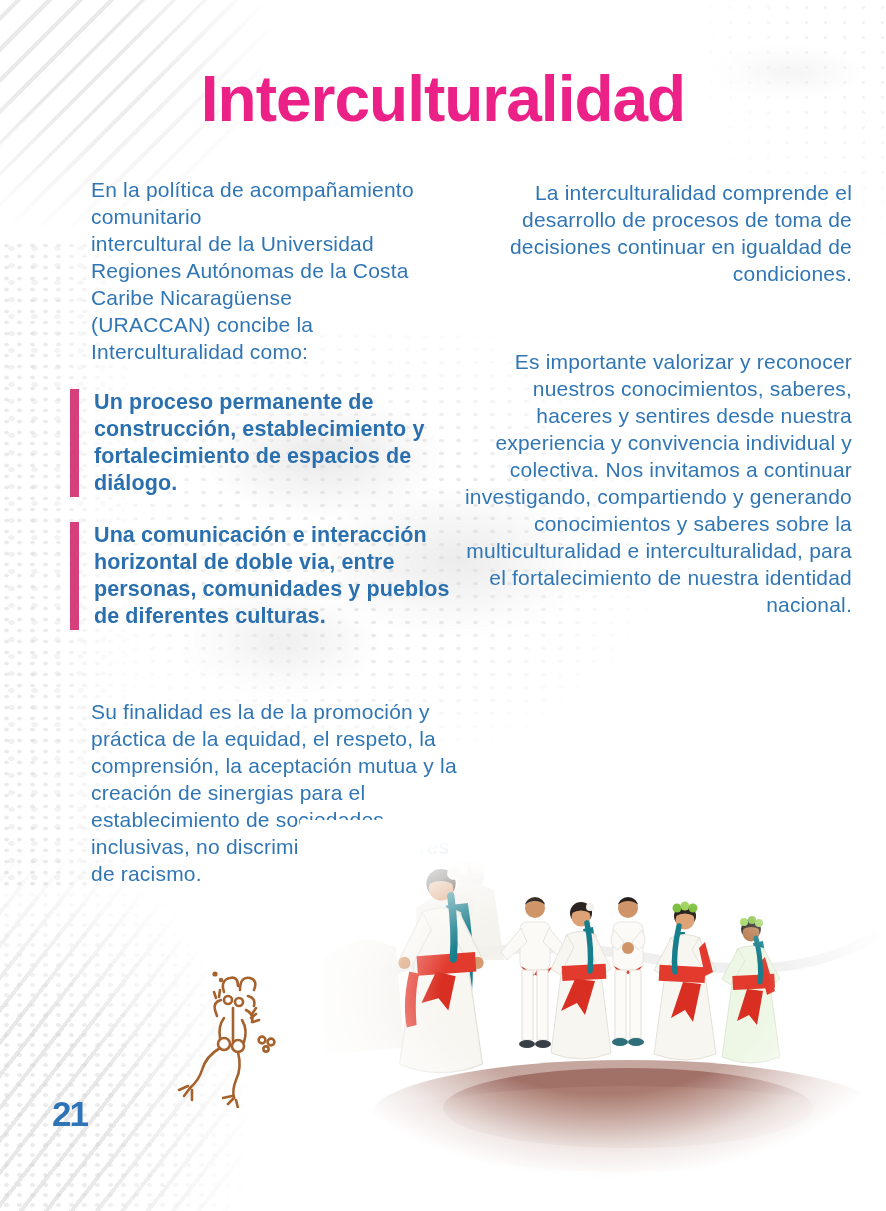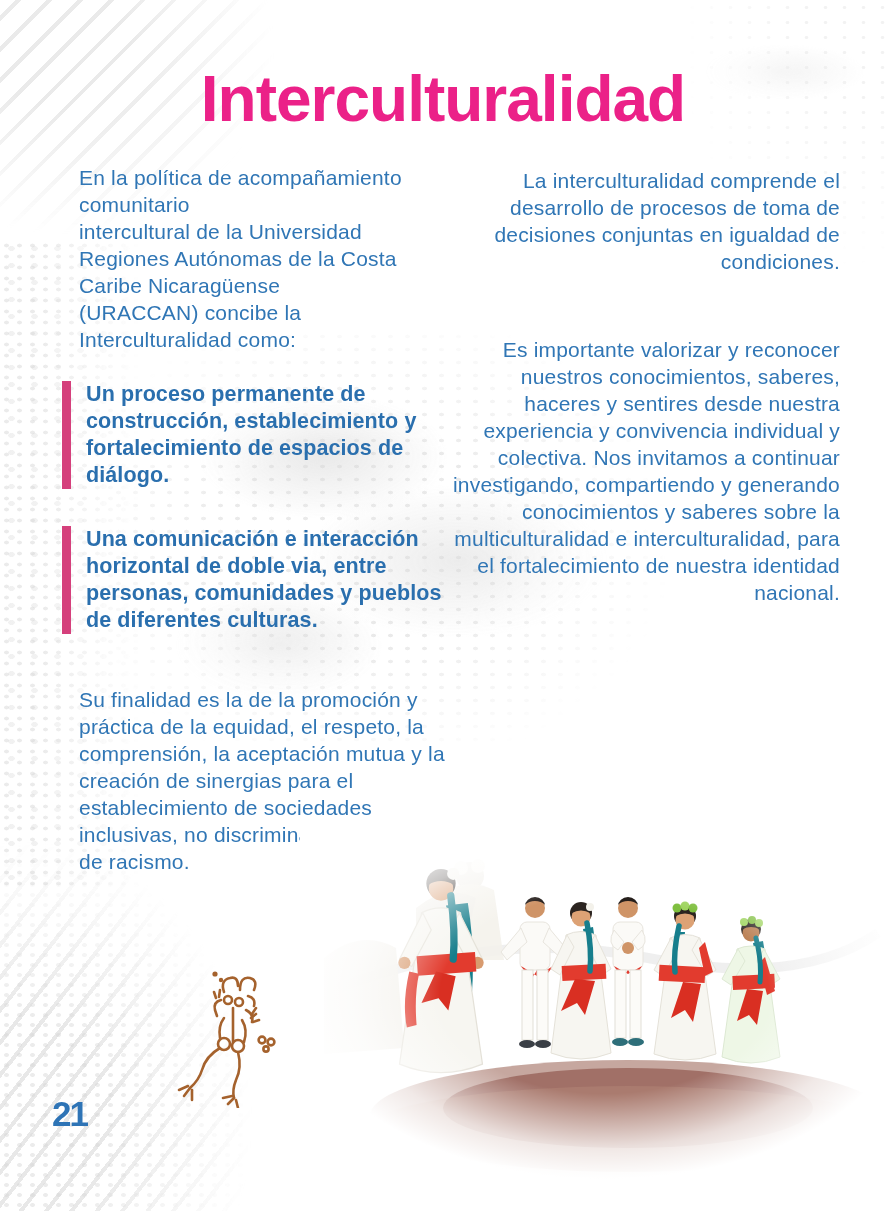--- a/index.html
+++ b/index.html
@@ -54,34 +54,34 @@
     -webkit-mask:radial-gradient(ellipse 80% 80% at 85% 10%,#000 25%,transparent 80%);
     mask:radial-gradient(ellipse 80% 80% at 85% 10%,#000 25%,transparent 80%);
   }
   
   .title{
     position:absolute;left:0;top:62px;width:886px;text-align:center;
     font-size:64px;font-weight:900;letter-spacing:-1px;color:#EB2188;margin:0;
   }
   .para{
     position:absolute;color:#3076B5;font-size:21px;line-height:27px;
-    letter-spacing:.2px;white-space:pre-line;margin:4px;
+    letter-spacing:.2px;white-space:pre-line;margin:16px;
   }
   .left-intro{left:75px;top:160px;width:368px;}
   .left-closing{left:75px;top:682px;width:372px;}
   .right-p{text-align:right;}
   .right-p1{left:452px;top:163px;width:384px;}
   .right-p2{left:448px;top:332px;width:388px;}
   .highlight{
     position:absolute;left:62px;padding-left:15px;border-left:9px solid #D5407C;
     color:#2A6FAE;font-size:21.5px;line-height:27px;font-weight:700;
-    letter-spacing:.1px;margin:0;width:370px;
+    letter-spacing:.1px;margin:8px;width:370px;
   }
   .hl1{top:381px;}
-  .hl2{top:526px;}
+  .hl2{top:514px;}
   .page-number{
     position:absolute;left:52px;top:1094px;color:#2E74B6;
     font-size:35px;font-weight:800;letter-spacing:-2px;margin:0;
   }
   
   .petroglyph{position:absolute;left:158px;top:948px;width:140px;height:160px;}
   .photo{position:absolute;left:318px;top:838px;width:568px;height:345px;}
   .photo svg{display:block;}
   .photo-fade{
     position:absolute;left:300px;top:820px;width:586px;height:380px;pointer-events:none;
@@ -103,21 +103,21 @@
 
   <p class="para left-intro">En la política de acompañamiento comunitario
 intercultural de la Universidad Regiones Autónomas de la Costa Caribe Nicaragüense
 (URACCAN) concibe la Interculturalidad como:</p>
 
   <p class="highlight hl1">Un proceso permanente de construcción, establecimiento y fortalecimiento de espacios de diálogo.</p>
   <p class="highlight hl2">Una comunicación e interacción horizontal de doble via, entre personas, comunidades y pueblos de diferentes culturas.</p>
 
   <p class="para left-closing">Su finalidad es la de la promoción y práctica de la equidad, el respeto, la comprensión, la aceptación mutua y la creación de sinergias para el establecimiento de sociedades inclusivas, no discriminatorias y libres de racismo.</p>
 
-  <p class="para right-p right-p1">La interculturalidad comprende el desarrollo de procesos de toma de decisiones conjuntas en igualdad de condiciones.</p>
+  <p class="para right-p right-p1">La interculturalidad comprende el desarrollo de procesos de toma de decisiones continuar en igualdad de condiciones.</p>
   <p class="para right-p right-p2">Es importante valorizar y reconocer nuestros conocimientos, saberes, haceres y sentires desde nuestra experiencia y convivencia individual y colectiva. Nos invitamos a continuar investigando, compartiendo y generando conocimientos y saberes sobre la multiculturalidad e interculturalidad, para el fortalecimiento de nuestra identidad nacional.</p>
 
   <div class="photo">
     <svg width="568" height="345" viewBox="0 0 568 345" xmlns="http://www.w3.org/2000/svg">
 
       <path d="M20,150 Q180,90 330,120 T560,95" stroke="#dcdcdc" stroke-width="10" fill="none" opacity=".45"></path>
 
       <ellipse cx="310" cy="278" rx="258" ry="56" fill="#8e4f3f" opacity=".5"></ellipse>
       <ellipse cx="310" cy="270" rx="185" ry="40" fill="#7c3a30" opacity=".5"></ellipse>
       <ellipse cx="310" cy="296" rx="270" ry="48" fill="#b98f7d" opacity=".35"></ellipse>

